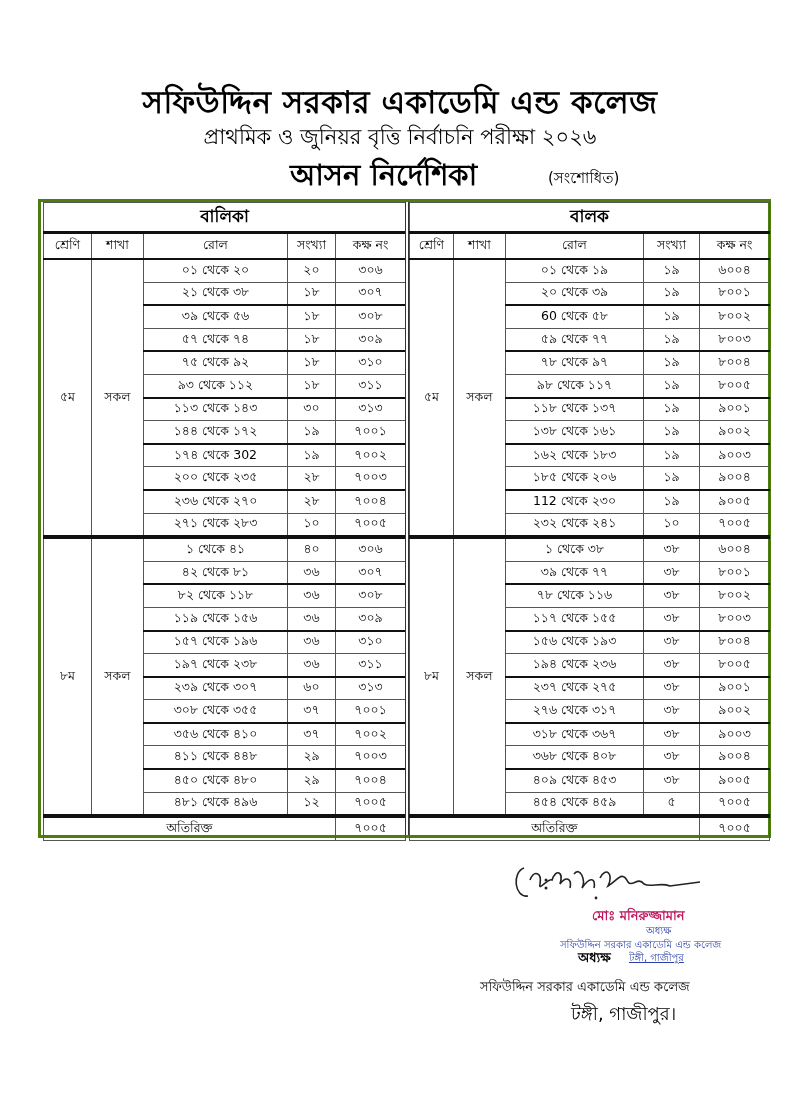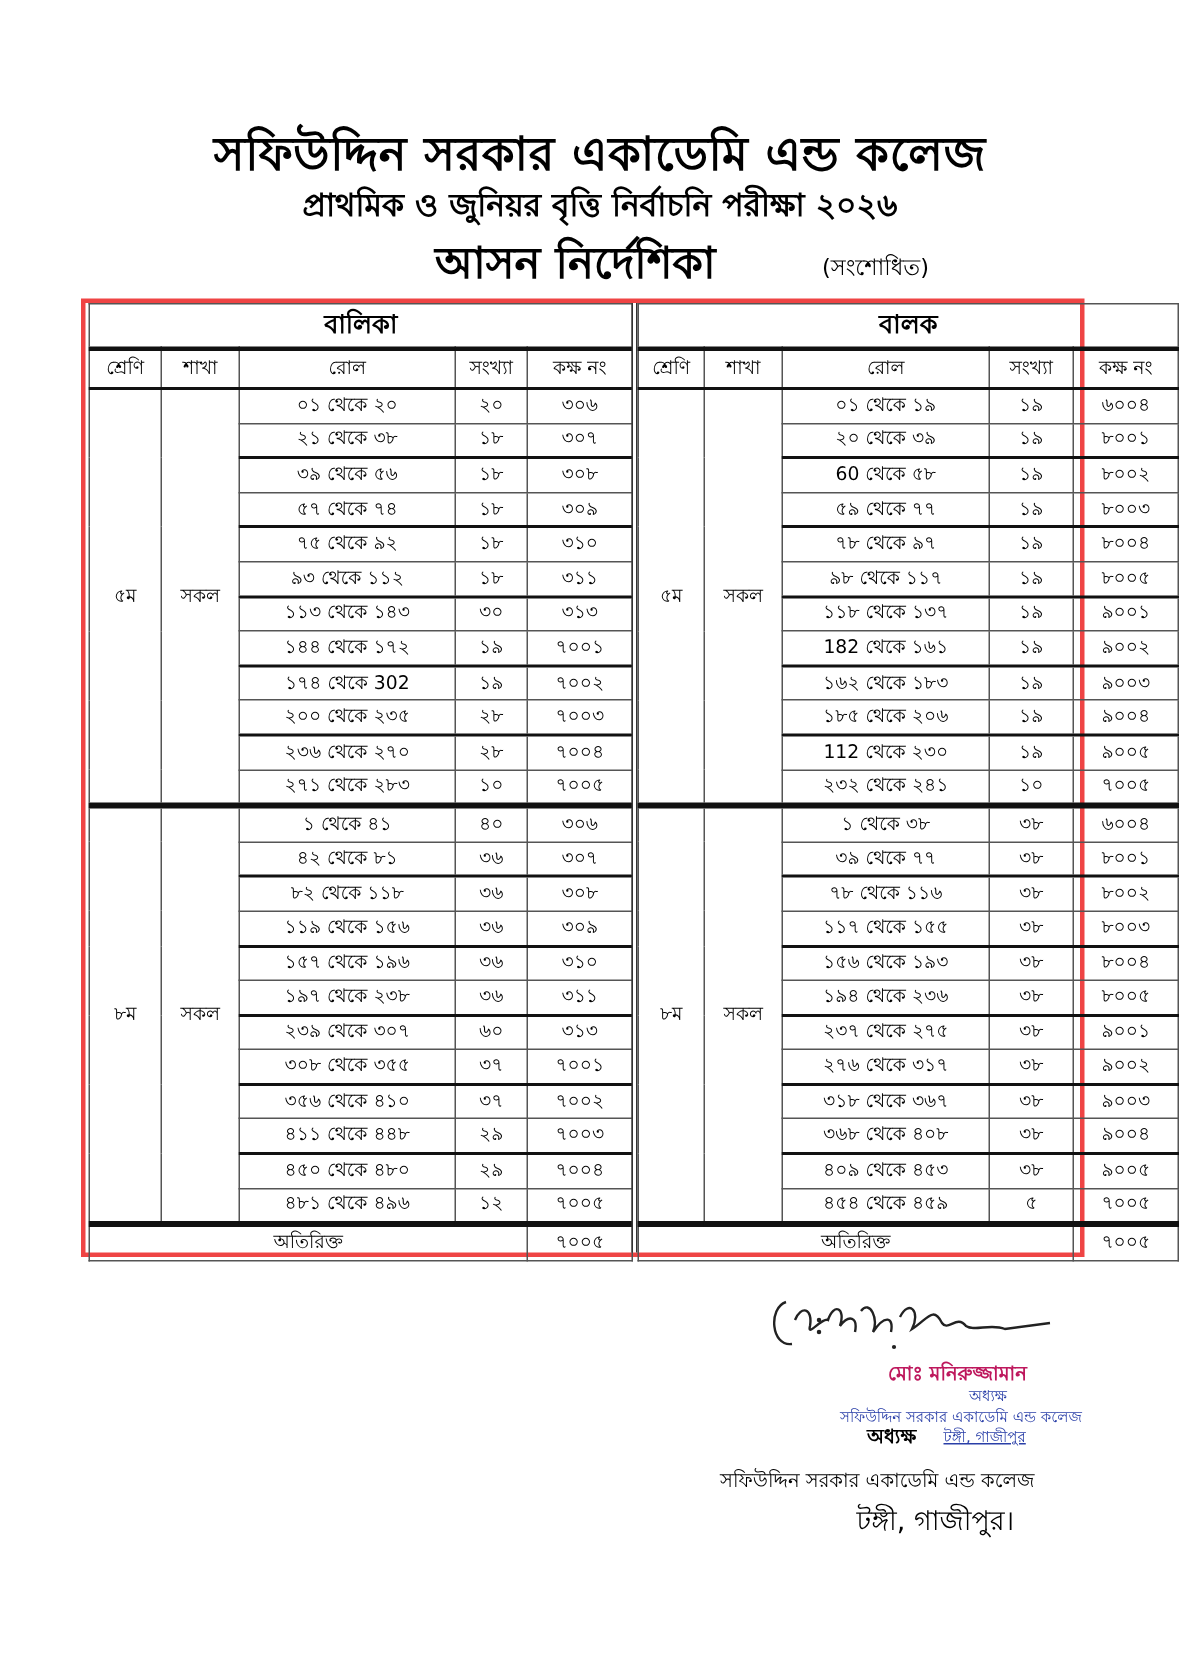--- a/index.html
+++ b/index.html
@@ -1,21 +1,21 @@
 <!DOCTYPE html>
 <html><head>
 <meta charset="utf-8">
 <style>
   html,body{margin:0;padding:0;background:#fff;}
   body{width:800px;height:1106px;position:relative;overflow:hidden;font-family:"DejaVu Sans",sans-serif;color:#000;}
   .title1{position:absolute;top:78px;left:0;width:800px;text-align:center;font-size:31px;font-weight:bold;letter-spacing:0.5px;}
-  .title2{position:absolute;top:121px;left:0;width:800px;text-align:center;font-size:21px;font-weight:bold;}
+  .title2{position:absolute;top:121px;left:0;width:800px;text-align:center;font-size:21px;font-weight:normal;}
   .title3{position:absolute;top:152px;left:290px;font-size:29px;font-weight:bold;text-align:center;}
   .title3-note{position:absolute;top:166px;left:548px;font-size:15px;}
-  .wrap{position:absolute;top:199px;left:54px;width:669px;height:639px;border:3px solid #ef4444;box-sizing:border-box;}
+  .wrap{position:absolute;top:199px;left:38px;width:733px;height:639px;border:3px solid #4d7c0f;box-sizing:border-box;}
   table{position:absolute;top:0;border-collapse:collapse;table-layout:fixed;font-size:12.5px;}
   .tleft{left:2px;width:362px;}
   .tright{left:368px;width:360px;}
   .sep{position:absolute;top:0;left:364px;width:4px;height:100%;border-left:1px solid #333;border-right:1px solid #333;box-sizing:border-box;}
   td,th{border:1px solid #555;text-align:center;padding:0;height:21.6px;font-weight:normal;white-space:nowrap;overflow:hidden;}
   th.group{font-size:17px;font-weight:bold;height:28px;border-bottom:3px solid #111;}
   th.col{font-size:12.5px;height:24px;border-bottom:2px solid #111;}
   tr.thick td.r{border-top:2.5px solid #111;}
   td.cls,td.br{vertical-align:middle;}
   tr.sec-start td{border-top:4px solid #111;}
@@ -242,21 +242,21 @@
           <td class="r">৯৮ থেকে ১১৭</td>
           <td class="r">১৯</td>
           <td class="r">৮০০৫</td>
         </tr>
         <tr class="thick">
           <td class="r">১১৮ থেকে ১৩৭</td>
           <td class="r">১৯</td>
           <td class="r">৯০০১</td>
         </tr>
         <tr>
-          <td class="r">182 থেকে ১৬১</td>
+          <td class="r">১৩৮ থেকে ১৬১</td>
           <td class="r">১৯</td>
           <td class="r">৯০০২</td>
         </tr>
         <tr class="thick">
           <td class="r">১৬২ থেকে ১৮৩</td>
           <td class="r">১৯</td>
           <td class="r">৯০০৩</td>
         </tr>
         <tr>
           <td class="r">১৮৫ থেকে ২০৬</td>

